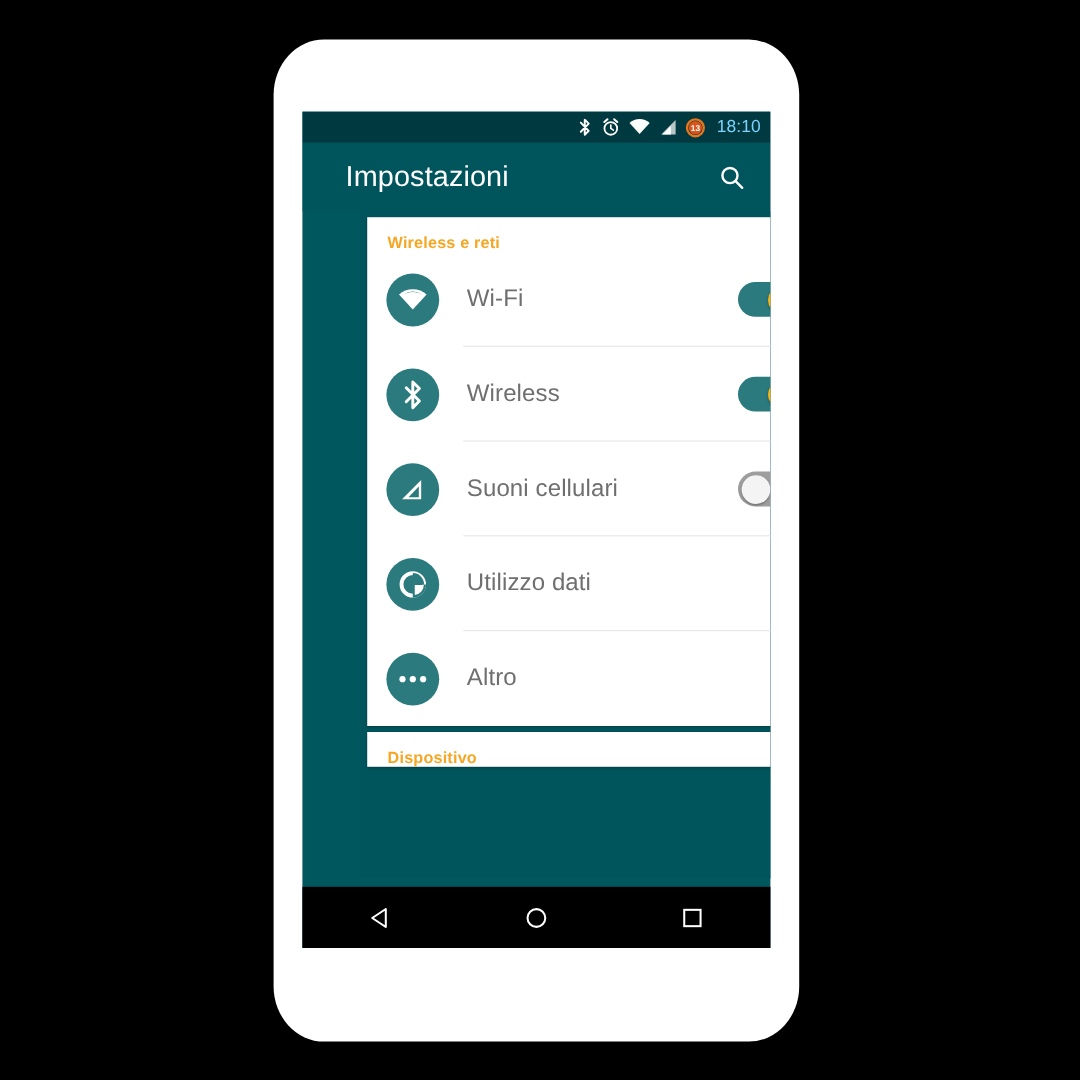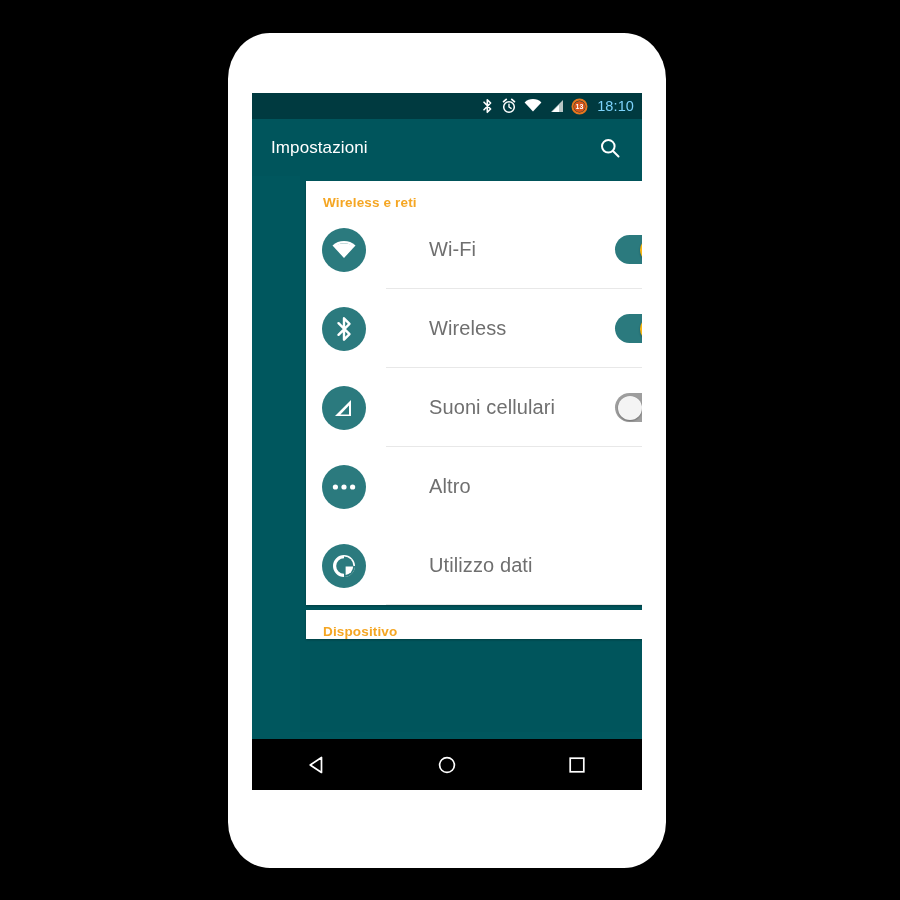--- a/index.html
+++ b/index.html
@@ -71,22 +71,22 @@
     position: absolute;
     left: 0; top: 26px;
     width: 390px;
     height: 57px;
     background: #00555c;
     display: flex;
     align-items: center;
   }
   #app-title {
     color: #ffffff;
-    font-size: 17px;
-    margin-left: 19px;
+    font-size: 24px;
+    margin-left: 36px;
     font-weight: 400;
     letter-spacing: 0.1px;
   }
   #search-button {
     margin-left: auto;
     margin-right: 17px;
     width: 30px; height: 30px;
     display: flex; align-items: center; justify-content: center;
     cursor: pointer;
   }
@@ -117,21 +117,20 @@
     padding: 14px 0 0 17px;
     letter-spacing: 0.15px;
   }
 
   .row {
     position: relative;
     height: 79px;
     display: flex;
     align-items: center;
     cursor: pointer;
-    gap: 40px;
   }
   .row-icon {
     width: 44px; height: 44px;
     border-radius: 50%;
     background: #2b7a7e;
     margin-left: 16px;
     flex: none;
     display: flex;
     align-items: center;
     justify-content: center;
@@ -304,40 +303,40 @@
         </span>
         <span class="row-label">Suoni cellulari</span>
         <span class="toggle off">
           <span class="knob"></span>
         </span>
         <span class="divider"></span>
       </div>
 
       <div class="row">
         <span class="row-icon">
-          <svg width="26" height="8" viewBox="0 0 26 8">
-            <circle cx="4.4" cy="4" r="2.6" fill="#ffffff"></circle>
-            <circle cx="13" cy="4" r="2.6" fill="#ffffff"></circle>
-            <circle cx="21.6" cy="4" r="2.6" fill="#ffffff"></circle>
-          </svg>
-        </span>
-        <span class="row-label">Altro</span>
-      </div>
-
-      <div class="row">
-        <span class="row-icon">
           <svg width="26" height="26" viewBox="0 0 26 26">
             <circle cx="13" cy="13" r="9.4" fill="none" stroke="#ffffff" stroke-width="3.2"></circle>
             <path d="M13 13 L13 3.6 A9.4 9.4 0 0 1 22.4 13 Z" fill="#2b7a7e"></path>
             <path d="M13 13 L24 13 A11 11 0 0 1 13 24 Z" fill="#2b7a7e"></path>
             <path d="M14.6 13.6 L22.2 13.6 A8.6 8.6 0 0 1 14.6 21.9 Z" fill="#ffffff"></path>
           </svg>
         </span>
         <span class="row-label">Utilizzo dati</span>
         <span class="divider"></span>
+      </div>
+
+      <div class="row">
+        <span class="row-icon">
+          <svg width="26" height="8" viewBox="0 0 26 8">
+            <circle cx="4.4" cy="4" r="2.6" fill="#ffffff"></circle>
+            <circle cx="13" cy="4" r="2.6" fill="#ffffff"></circle>
+            <circle cx="21.6" cy="4" r="2.6" fill="#ffffff"></circle>
+          </svg>
+        </span>
+        <span class="row-label">Altro</span>
       </div>
 
       <span id="page-fold"></span>
     </div>
 
     <div class="card">
 
       <div class="section-header">Dispositivo</div>
 
     </div>

